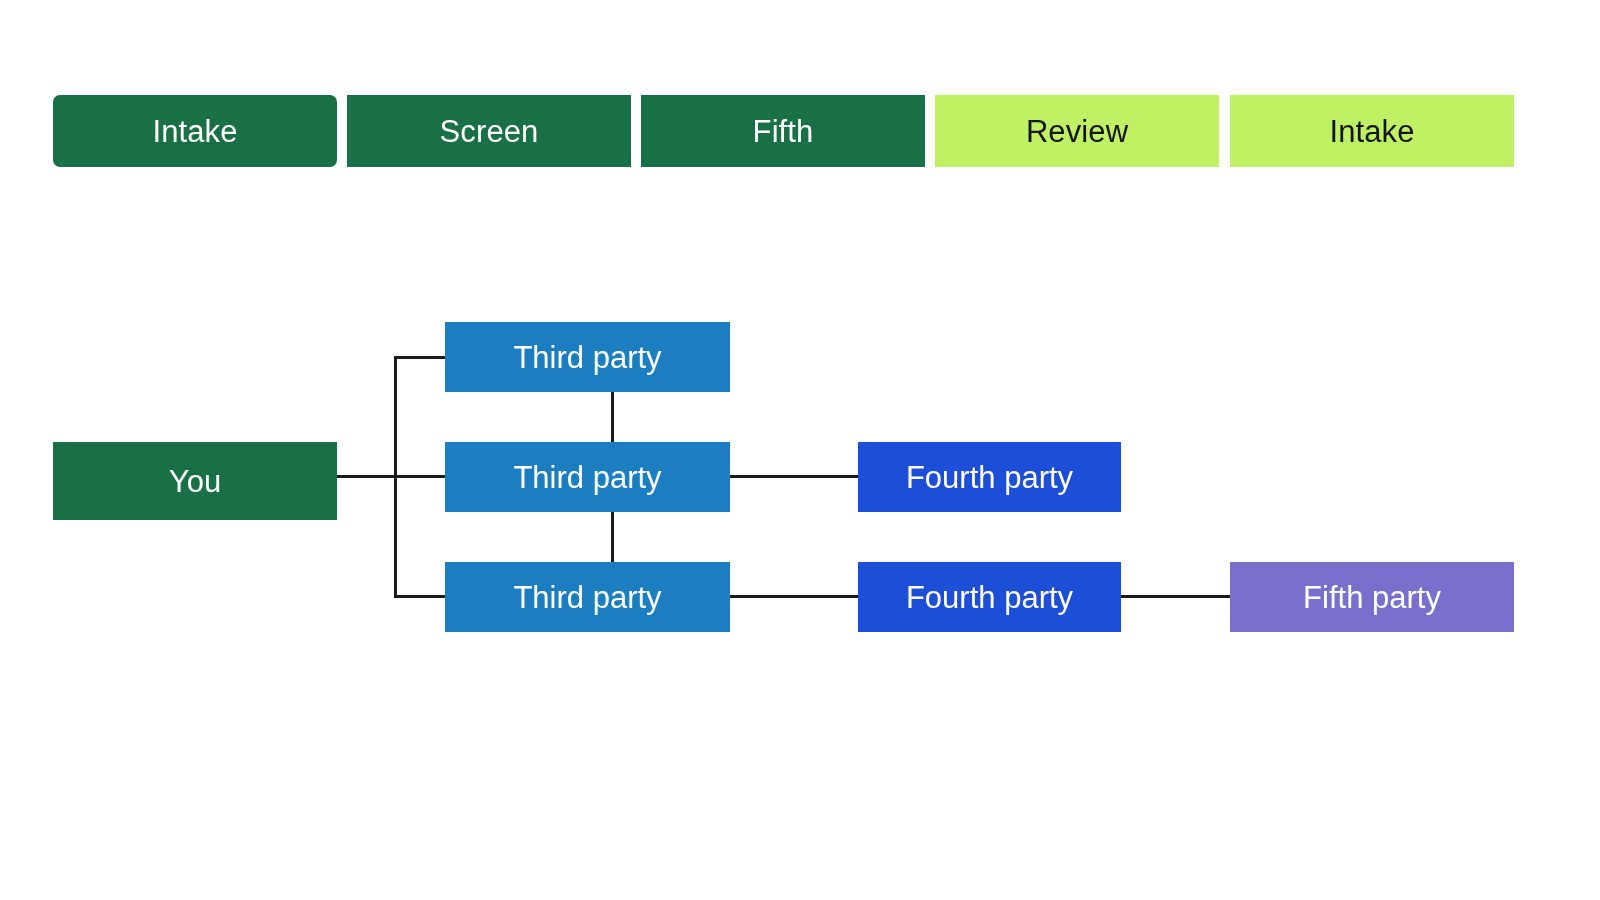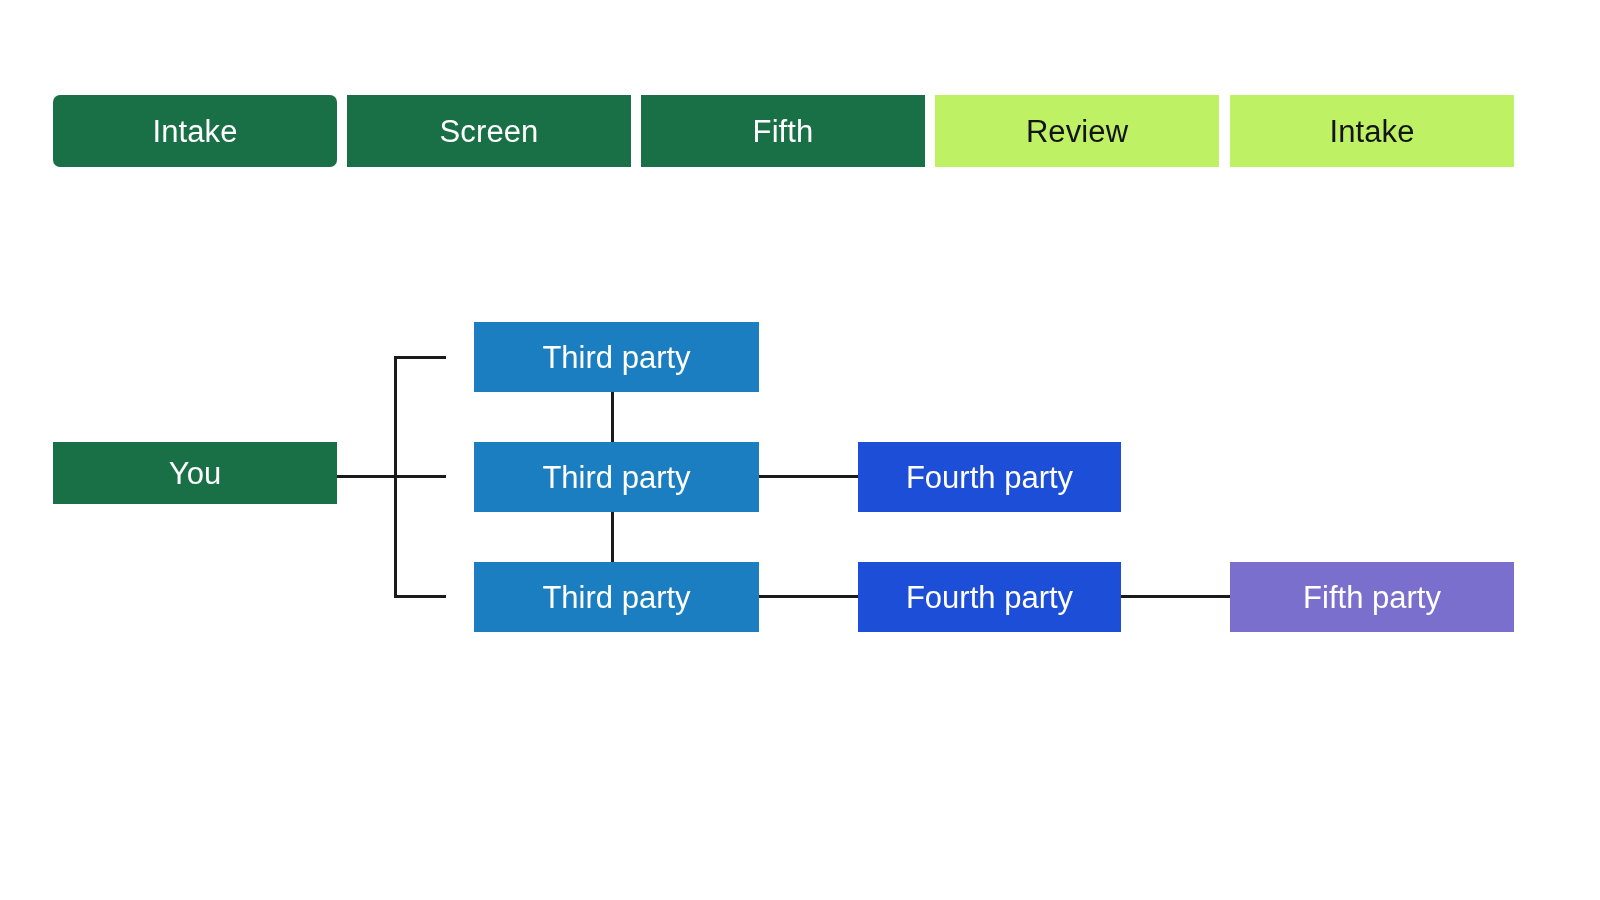--- a/index.html
+++ b/index.html
@@ -48,21 +48,21 @@
     position: absolute;
     display: flex;
     align-items: center;
     justify-content: center;
     font-size: 31px;
     line-height: 1;
     color: #ffffff;
     box-sizing: border-box;
   }
   .node.you     { background: #1a7046; }
-  .node.third   { background: #1b7ec0; margin-left: 29px; }
+  .node.third   { background: #1b7ec0; }
   .node.fourth  { background: #1d4ed8; }
   .node.fifth   { background: #7a6fcc; }
 
   
   .edge {
     position: absolute;
     background: #1a1a1a;
   }
   .edge.h { height: 3px; }
   .edge.v { width: 3px; }
@@ -103,21 +103,21 @@
     <div class="edge v" style="left:611px;  top:512px; height:51px;"></div>
 
     <div class="edge h" style="left:729px;  top:475px; width:130px;"></div>
     <div class="edge h" style="left:729px;  top:595px; width:130px;"></div>
 
     <div class="edge h" style="left:1120px; top:595px; width:111px;"></div>
   </div>
 
   <div>
 
-    <div class="node you" style="left:53px; top:442px; width:284px; height:62px;">
+    <div class="node you" style="left:53px; top:442px; width:284px; height:78px;">
       <span>You</span>
     </div>
 
     <div class="node third" style="left:445px; top:322px; width:285px; height:70px;">
       <span>Third party</span>
     </div>
     <div class="node third" style="left:445px; top:442px; width:285px; height:70px;">
       <span>Third party</span>
     </div>
     <div class="node third" style="left:445px; top:562px; width:285px; height:70px;">

